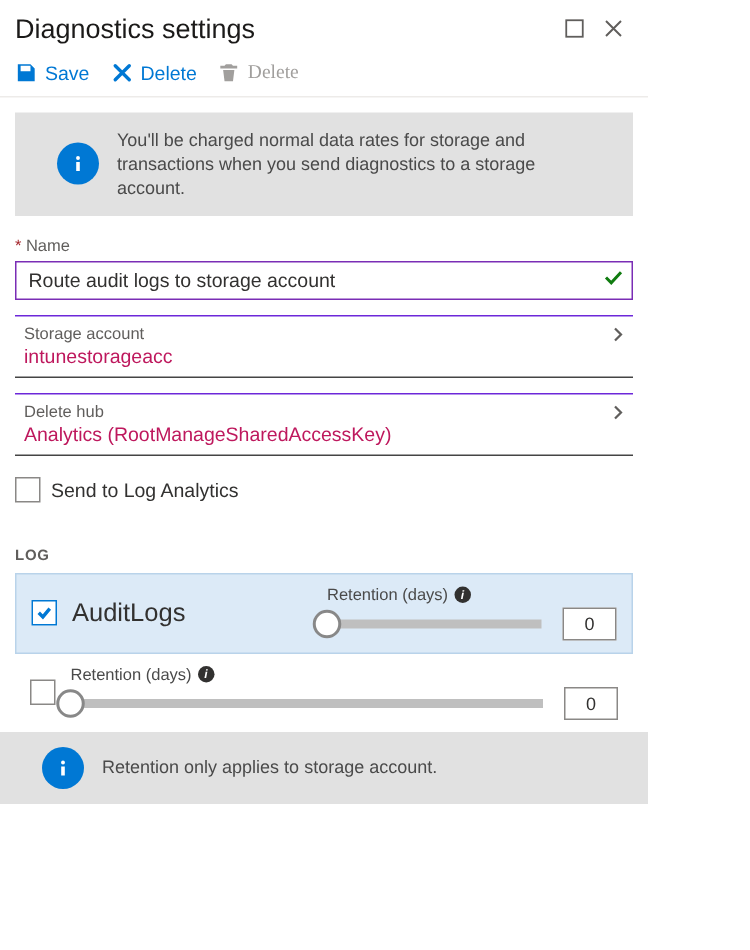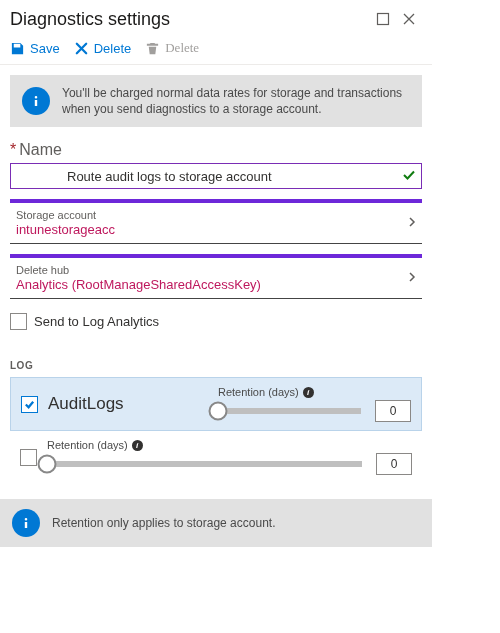--- a/index.html
+++ b/index.html
@@ -64,60 +64,59 @@
     padding: 10px 10px 0 10px;
     flex: 1;
     overflow: hidden;
   }
   
   .info-bar {
     display: flex;
     align-items: center;
     gap: 12px;
     background: #e1e1e1;
-    padding: 10px 12px;
+    padding: 10px 28px;
     color: #4a4a4a;
     font-size: 12px;
     line-height: 1.35;
   }
   .info-circle {
     width: 28px;
     height: 28px;
     border-radius: 50%;
     background: #0078d4;
     display: flex;
     align-items: center;
     justify-content: center;
     flex-shrink: 0;
   }
   .info-circle svg { width: 16px; height: 16px; fill: #fff; }
   
   .field-block { margin-top: 14px; }
   .field-label {
-    font-size: 16px;
+    font-size: 11px;
     color: #605e5c;
     margin-bottom: 4px;
   }
   .req-star { color: #a4262c; margin-right: 3px; }
   .name-input-wrap {
     position: relative;
     display: flex;
     align-items: center;
     border: 1px solid #7a2db5;
     height: 24px;
     padding: 0 24px 0 6px;
   }
   .name-input {
     border: none;
     outline: none;
     width: 100%;
     font-size: 13px;
     color: #323130;
     background: transparent;
-    margin-left: 48px;
   }
   .valid-check {
     position: absolute;
     right: 5px;
     color: #107c10;
   }
   .valid-check svg { width: 14px; height: 14px; }
   
   .chk-row {
     display: flex;
@@ -135,25 +134,25 @@
     display: flex;
     align-items: center;
     justify-content: center;
     flex-shrink: 0;
   }
   .chk.grey { border-color: #8a8886; }
   .chk svg { width: 11px; height: 11px; stroke: #0078d4; stroke-width: 2.5; fill: none; }
   
   .picker {
     margin-top: 10px;
-    border-top: 4px solid #6d28d9;
+    border-top: 1px solid #6d28d9;
     border-bottom: 1px solid #444;
     padding: 6px 4px 6px 6px;
     display: flex;
-    align-items: center;
+    align-items: flex-start;
     cursor: pointer;
   }
   .picker-text { flex: 1; }
   .picker-label {
     font-size: 11px;
     color: #605e5c;
   }
   .picker-value {
     font-size: 13px;
     color: #be185d;
@@ -226,21 +225,21 @@
     height: 20px;
     border: 1px solid #8a8886;
     margin-left: 14px;
     text-align: center;
     font-size: 12px;
     line-height: 20px;
     background: #fff;
   }
   
   .bottom-info {
-    margin: 16px -10px 0 -10px;
+    margin: 0 -10px 0 -10px;
   }
 </style>
 </head>
 <body>
 
 <div class="blade">
 
   <div class="blade-header">
     <div class="blade-title">Diagnostics settings</div>
     <div class="win-btn">

